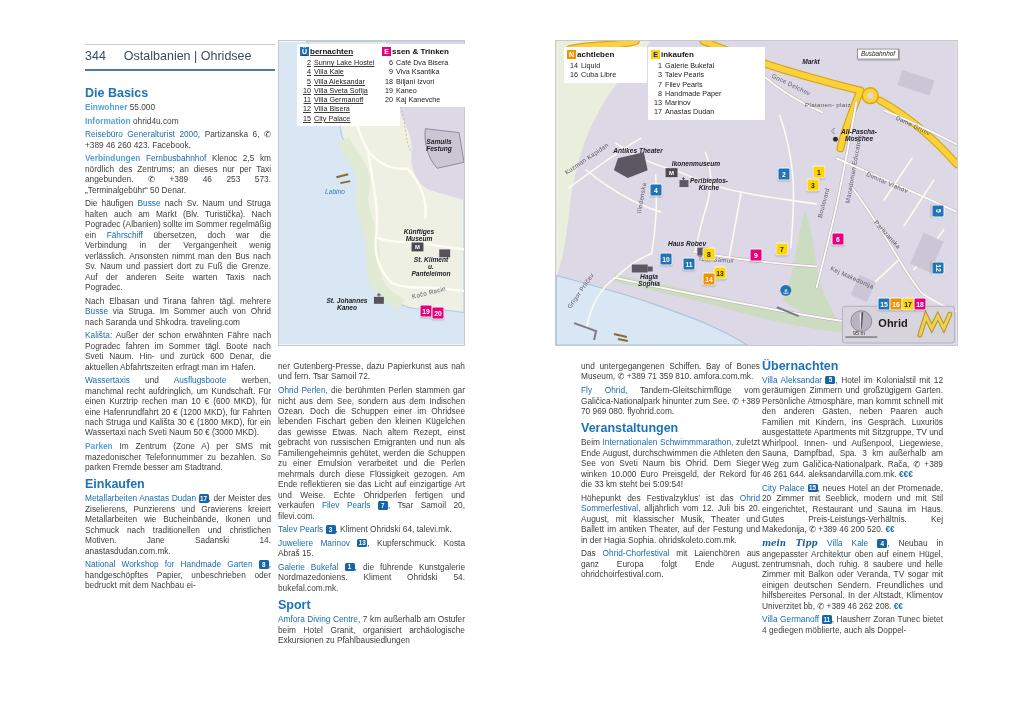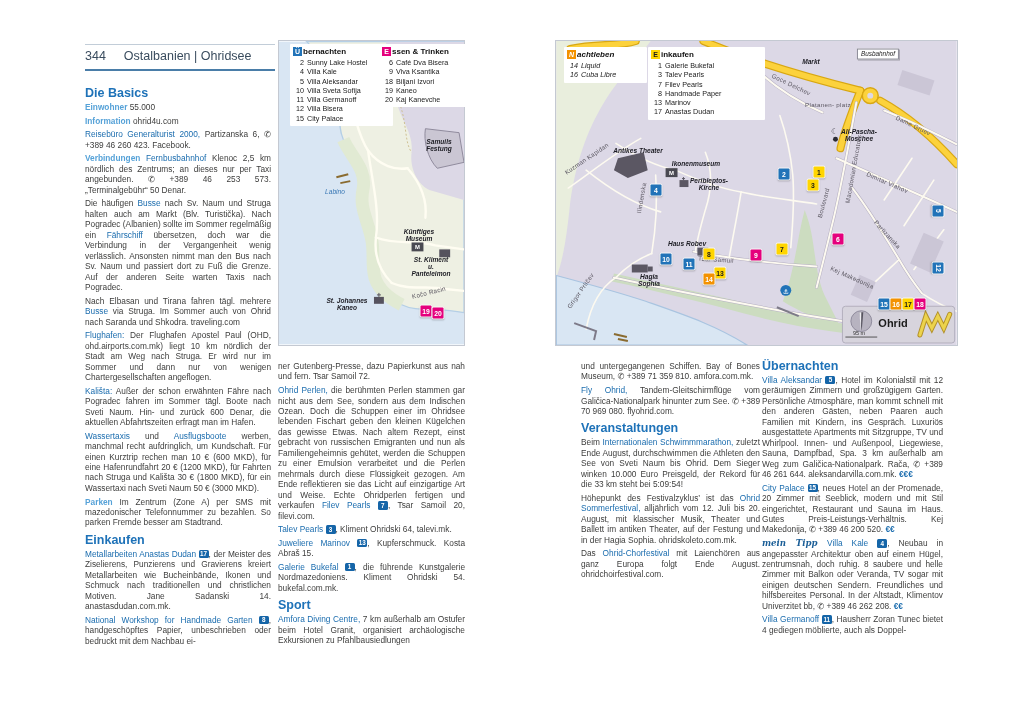--- a/index.html
+++ b/index.html
@@ -61,21 +61,20 @@
   </div>
 
   <div class="col" id="col1">
       <div class="sec-h">Die Basics</div>
       <div class="para"><span class="sg-label">Einwohner  </span><span class="sg-text">55.000</span></div>
       <div class="para"><span class="sg-label">Information  </span><span class="sg-text">ohrid4u.com</span></div>
       <div class="para"><span class="sg-lead">Reisebüro Generalturist 2000, </span><span class="sg-text">Partizanska 6, ✆ +389 46 260 423. Facebook.</span></div>
       <div class="para"><span class="sg-label">Verbindungen  </span><span class="sg-lead">Fernbusbahnhof </span><span class="sg-text">Klenoc 2,5 km nördlich des Zentrums; an dieses nur per Taxi angebunden. ✆ +389 46 253 573. „Terminalgebühr“ 50 Denar.</span></div>
       <div class="para"><span class="sg-text">Die häufigen </span><span class="sg-lead">Busse </span><span class="sg-text">nach Sv. Naum und Struga halten auch am Markt (Blv. Turistička). Nach Pogradec (Albanien) sollte im Sommer regelmäßig ein </span><span class="sg-lead">Fährschiff </span><span class="sg-text">übersetzen, doch war die Verbindung in der Vergangenheit wenig verlässlich. Ansonsten nimmt man den Bus nach Sv. Naum und passiert dort zu Fuß die Grenze. Auf der anderen Seite warten Taxis nach Pogradec.</span></div>
       <div class="para"><span class="sg-text">Nach Elbasan und Tirana fahren tägl. mehrere </span><span class="sg-lead">Busse </span><span class="sg-text">via Struga. Im Sommer auch von Ohrid nach Saranda und Shkodra. traveling.com</span></div>
-      <div class="para"><span class="sg-lead">Flughafen: </span><span class="sg-text">Der Flughafen Apostel Paul (OHD, ohd.airports.com.mk) liegt 10 km nördlich der Stadt am Weg nach Struga. Er wird nur im Sommer und dann nur von wenigen Chartergesellschaften angeflogen.</span></div>
       <div class="para"><span class="sg-lead">Kališta: </span><span class="sg-text">Außer der schon erwähnten Fähre nach Pogradec fahren im Sommer tägl. Boote nach Sveti Naum. Hin- und zurück 600 Denar, die aktuellen Abfahrtszeiten erfragt man im Hafen.</span></div>
       <div class="para"><span class="sg-lead">Wassertaxis </span><span class="sg-text">und </span><span class="sg-lead">Ausflugsboote </span><span class="sg-text">werben, manchmal recht aufdringlich, um Kundschaft. Für einen Kurztrip rechen man 10 € (600 MKD), für eine Hafenrundfahrt 20 € (1200 MKD), für Fahrten nach Struga und Kališta 30 € (1800 MKD), für ein Wassertaxi nach Sveti Naum 50 € (3000 MKD).</span></div>
       <div class="para"><span class="sg-label">Parken  </span><span class="sg-text">Im Zentrum (Zone A) per SMS mit mazedonischer Telefonnummer zu bezahlen. So parken Fremde besser am Stadtrand.</span></div>
       <div class="sec-h">Einkaufen</div>
       <div class="para"><span class="sg-lead">Metallarbeiten Anastas Dudan </span><span class="sg-badge">17</span><span class="sg-text">, der Meister des Ziselierens, Punzierens und Gravierens kreiert Metallarbeiten wie Bucheinbände, Ikonen und Schmuck nach traditionellen und christlichen Motiven. Jane Sadanski 14. anastasdudan.com.mk.</span></div>
       <div class="para"><span class="sg-lead">National Workshop for Handmade Garten </span><span class="sg-badge">8</span><span class="sg-text">, handgeschöpftes Papier, unbeschrieben oder bedruckt mit dem Nachbau ei-</span></div>
     </div>
   <div class="col" id="col2">
       <div class="para"><span class="sg-text">ner Gutenberg-Presse, dazu Papierkunst aus nah und fern. Tsar Samoil 72.</span></div>
       <div class="para"><span class="sg-lead">Ohrid Perlen, </span><span class="sg-text">die berühmten Perlen stammen gar nicht aus dem See, sondern aus dem Indischen Ozean. Doch die Schuppen einer im Ohridsee lebenden Fischart geben den kleinen Kügelchen das gewisse Etwas. Nach altem Rezept, einst gebracht von russischen Emigranten und nun als Familiengeheimnis gehütet, werden die Schuppen zu einer Emulsion verarbeitet und die Perlen mehrmals durch diese Flüssigkeit gezogen. Am Ende reflektieren sie das Licht auf einzigartige Art und Weise. Echte Ohridperlen fertigen und verkaufen </span><span class="sg-lead">Filev Pearls </span><span class="sg-badge">7</span><span class="sg-text">, Tsar Samoil 20, filevi.com.</span></div>
@@ -126,21 +125,21 @@
         <rect x="134" y="203" width="12" height="9" fill="#4a4a52"></rect>
         <text x="140" y="210" font-size="6" fill="#fff" text-anchor="middle" font-family="Liberation Sans,sans-serif" font-weight="bold">M</text>
       </g>
       <rect x="162" y="210" width="11" height="8" fill="#55525e"></rect>
       <g stroke="#8a6b2f" stroke-width="2">
         <path d="M58,137 l12,-3"></path>
           <path d="M62,143 l10,-2"></path>
       </g>
     </svg>
 
-    <div class="legend" style="left:11px;top:3px;width:96px;">
+    <div class="legend" style="left:18px;top:3px;width:96px;text-decoration:underline;">
       <div class="lg-title">
         <span class="lg-key" style="background: rgb(33, 115, 184); color: rgb(255, 255, 255);">Ü</span>
         <span>bernachten</span>
       </div>
       <div>
 
           <div class="lg-row">
             <span class="lg-n">2</span>
             <span>Sunny Lake Hostel</span>
           </div>
@@ -334,21 +333,21 @@
         <rect x="288" y="267" width="113" height="37" rx="3" fill="#d7d4dd" stroke="#a9a5b5" stroke-width="0.8"></rect>
         <circle cx="307" cy="282" r="10.5" fill="#b7b3c0" stroke="#8f8b9c" stroke-width="1"></circle>
         <polygon points="305,273 309,273 307.4,292" fill="#57545f"></polygon>
         <polygon points="305,273 307,273 306.6,292" fill="#efeef2"></polygon>
         <line x1="291" y1="298" x2="323" y2="298" stroke="#444" stroke-width="0.9"></line>
         <path d="M366,296 L372,277 L378,289 L384,277 L390,289 L396,275" stroke="#b3912a" stroke-width="5" fill="none" stroke-linecap="round"></path>
         <path d="M366,296 L372,277 L378,289 L384,277 L390,289 L396,275" stroke="#ecd34c" stroke-width="3" fill="none" stroke-linecap="round"></path>
       </g>
     </svg>
 
-    <div class="legend" style="left:8px;top:6px;width:76px;font-style:italic;">
+    <div class="legend" style="left:8px;top:6px;width:76px;">
       <div class="lg-title">
         <span class="lg-key" style="background: rgb(243, 146, 0); color: rgb(255, 255, 255);">N</span>
         <span>achtleben</span>
       </div>
       <div>
 
           <div class="lg-row">
             <span class="lg-n">14</span>
             <span>Liquid</span>
           </div>

